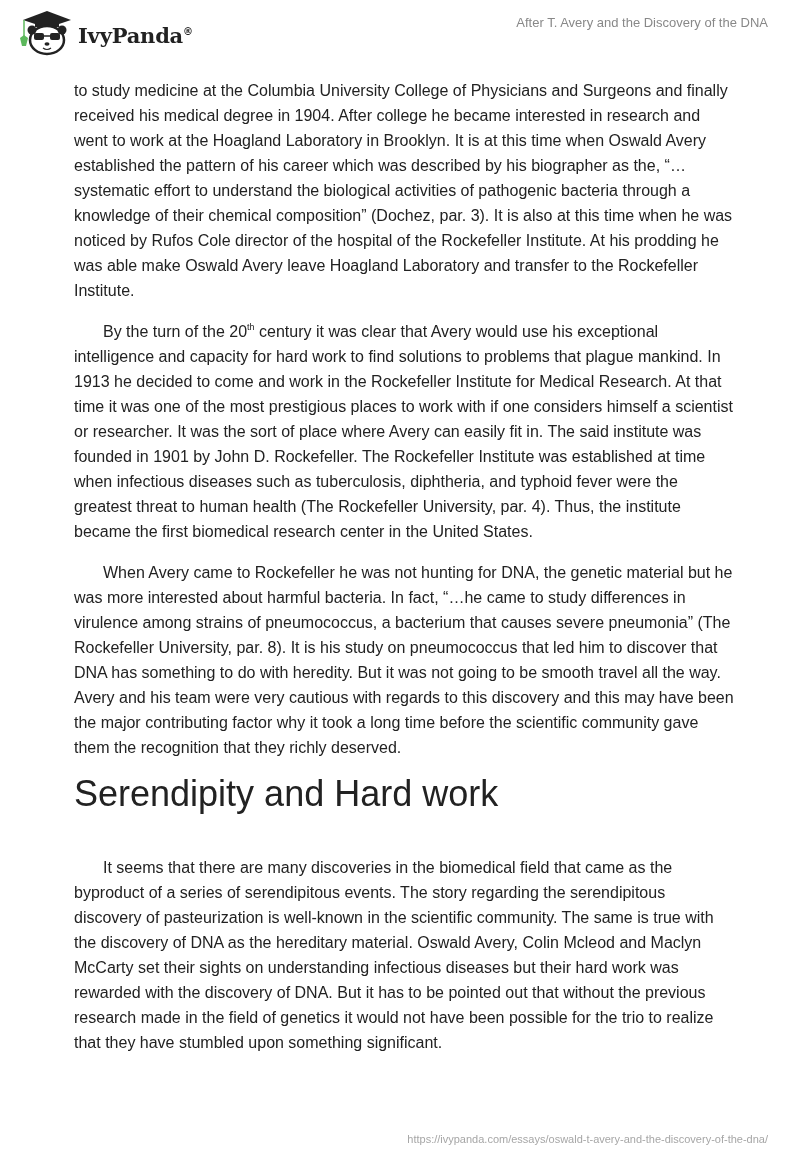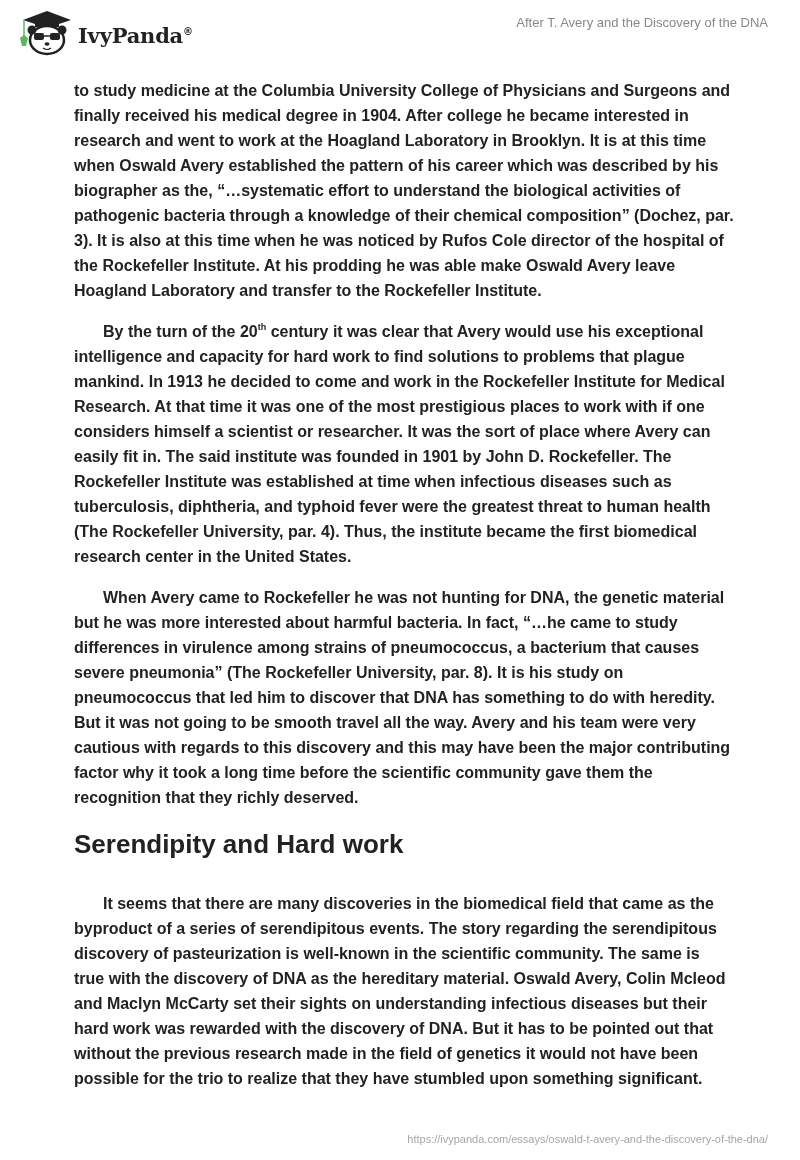--- a/index.html
+++ b/index.html
@@ -54,35 +54,34 @@
     .content {
       position: absolute;
       left: 74px; top: 78px;
       width: 660px;
     }
     .para {
       font-size: 16px;
       line-height: 25px;
       margin: 0 0 16px 0;
       color: #222222;
-      font-weight: bold;
     }
     .para.indent {
       text-indent: 29px;
     }
     .para sup {
       font-size: 9px;
       line-height: 0;
       vertical-align: 7px;
     }
     .section-heading {
-      font-size: 26px;
-      font-weight: bold;
+      font-size: 36px;
+      font-weight: normal;
       line-height: 34px;
-      margin: 17px 0 30px 0;
+      margin: 17px 0 44px 0;
       color: #222222;
     }
     .footer-url {
       position: absolute;
       right: 32px; top: 1133px;
       font-size: 11px;
       color: #a6a6a6;
       text-decoration: none;
       text-align: center;
     }

